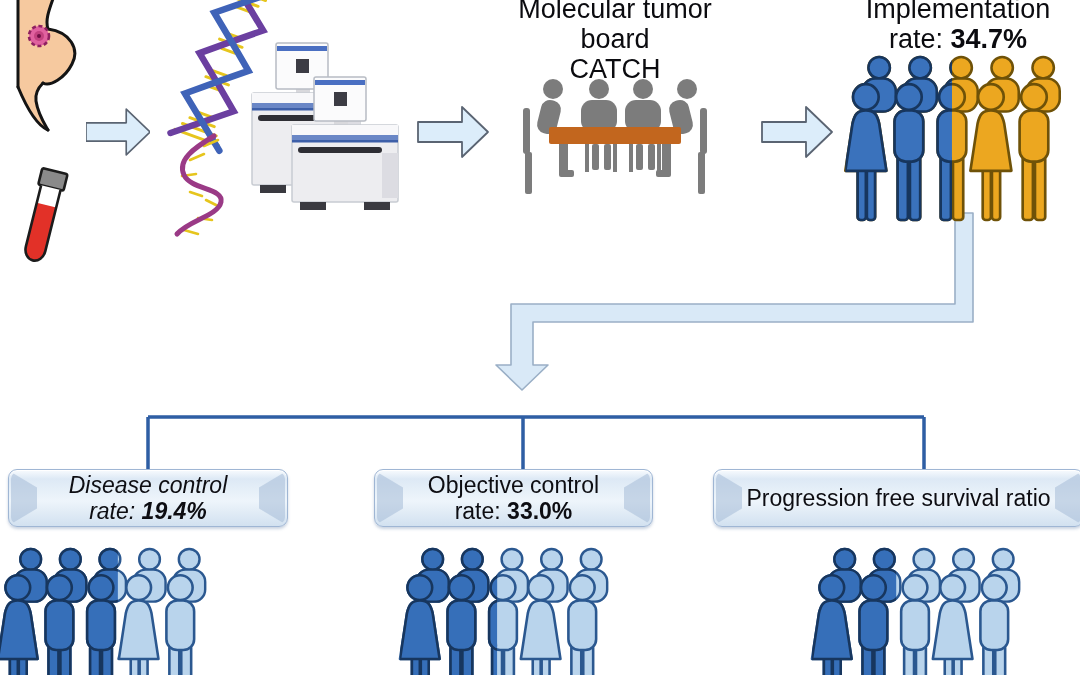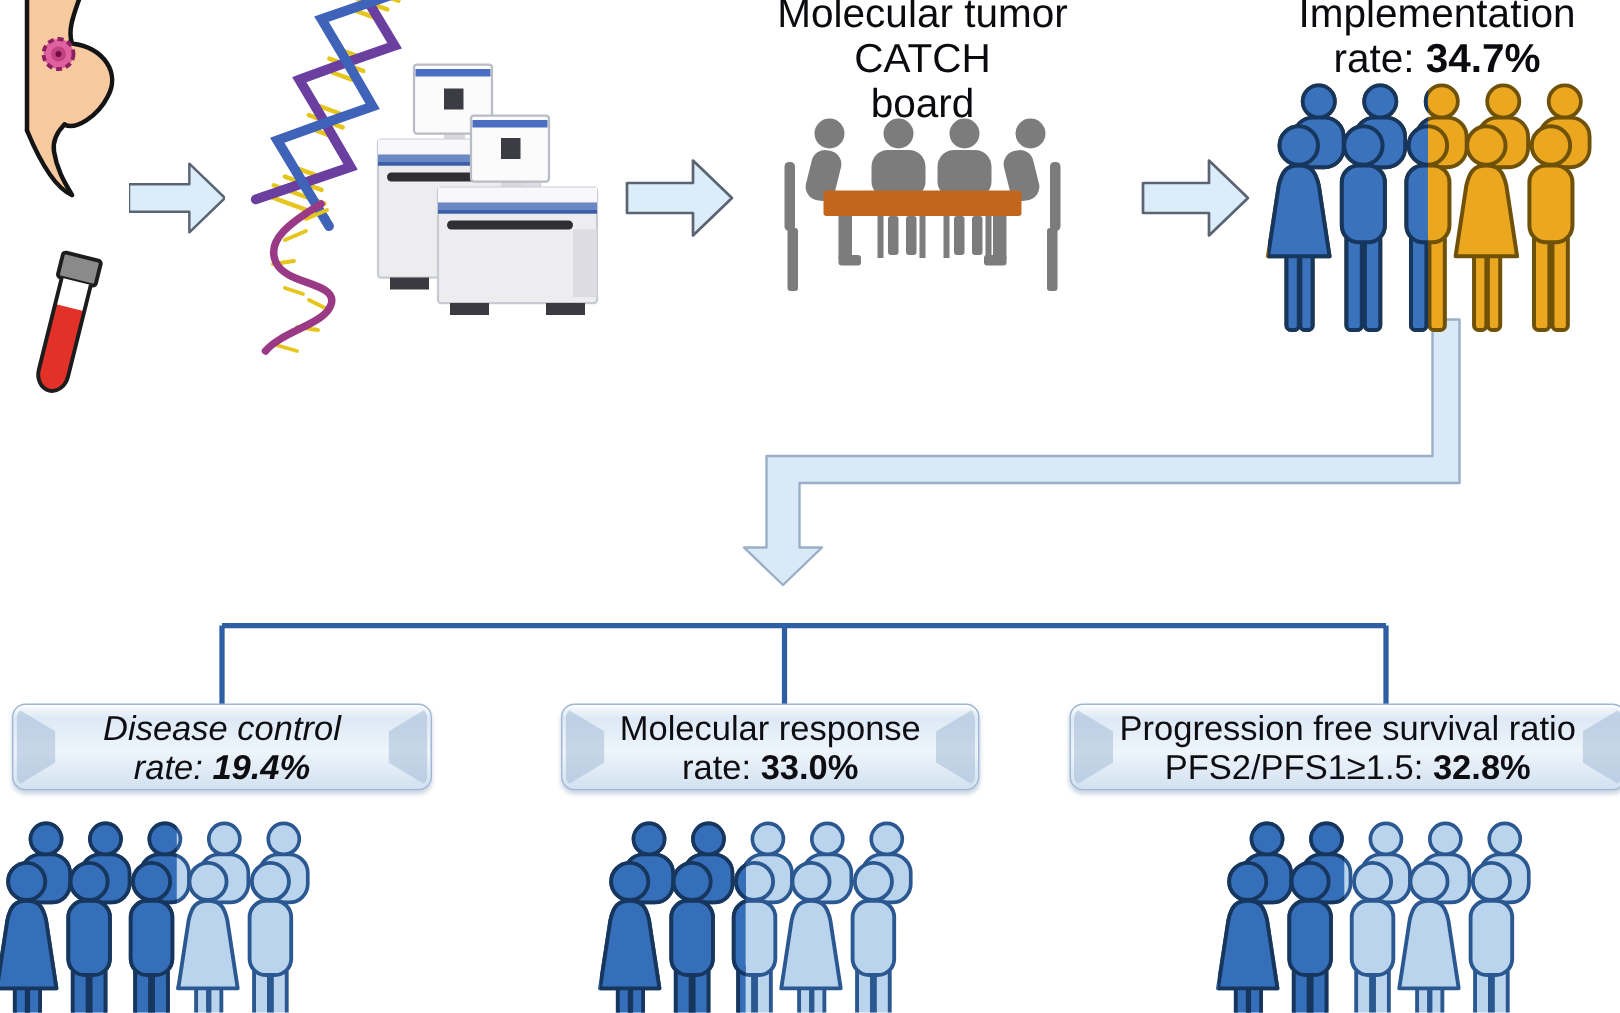--- a/index.html
+++ b/index.html
@@ -130,22 +130,22 @@
     <rect x="0" y="63" width="106" height="2.5" fill="#3d5fa8"></rect>
     <rect x="6" y="70" width="84" height="6" rx="3" fill="#2e2e34"></rect>
     <rect x="90" y="76" width="16" height="45" fill="#dcdce2"></rect>
     <rect x="8" y="125" width="26" height="8" fill="#3a3a40"></rect>
     <rect x="72" y="125" width="26" height="8" fill="#3a3a40"></rect>
   </g>
 </svg>
 
 <div class="stage-label" style="left:480px;top:-6px;width:270px;">
   <div>Molecular tumor</div>
+  <div>board</div>
   <div>CATCH</div>
-  <div>board</div>
 </div>
 
 <svg class="abs" style="left:515px;top:72px" width="200" height="130" viewBox="0 0 200 130">
   <g fill="#7C7C7C">
     <circle cx="38" cy="17" r="10"></circle>
       <circle cx="84" cy="17" r="10"></circle>
     <circle cx="128" cy="17" r="10"></circle>
       <circle cx="172" cy="17" r="10"></circle>
     <rect x="8" y="36" width="7" height="46" rx="3"></rect>
     <rect x="10" y="80" width="7" height="42" rx="2"></rect>
@@ -630,23 +630,22 @@
   </div>
 
 <div class="outcome-box" style="left:8px;top:469px;width:278px;font-style:italic;">
   <div class="outcome-text">
     <div>Disease control</div>
     <div><span>rate: </span><b>19.4%</b></div>
   </div>
 </div>
 <div class="outcome-box" style="left:374px;top:469px;width:277px;">
   <div class="outcome-text">
-    <div>Molecular response</div>
+    <div>Objective control</div>
     <div><span>rate: </span><b>33.0%</b></div>
   </div>
 </div>
 <div class="outcome-box" style="left:699px;top:469px;width:369px;margin-left:14px;">
   <div class="outcome-text">
     <div>Progression free survival ratio</div>
-    <div><span>PFS2/PFS1≥1.5: </span><b>32.8%</b></div>
 
   </div>
 </div>
 
 </body></html>

